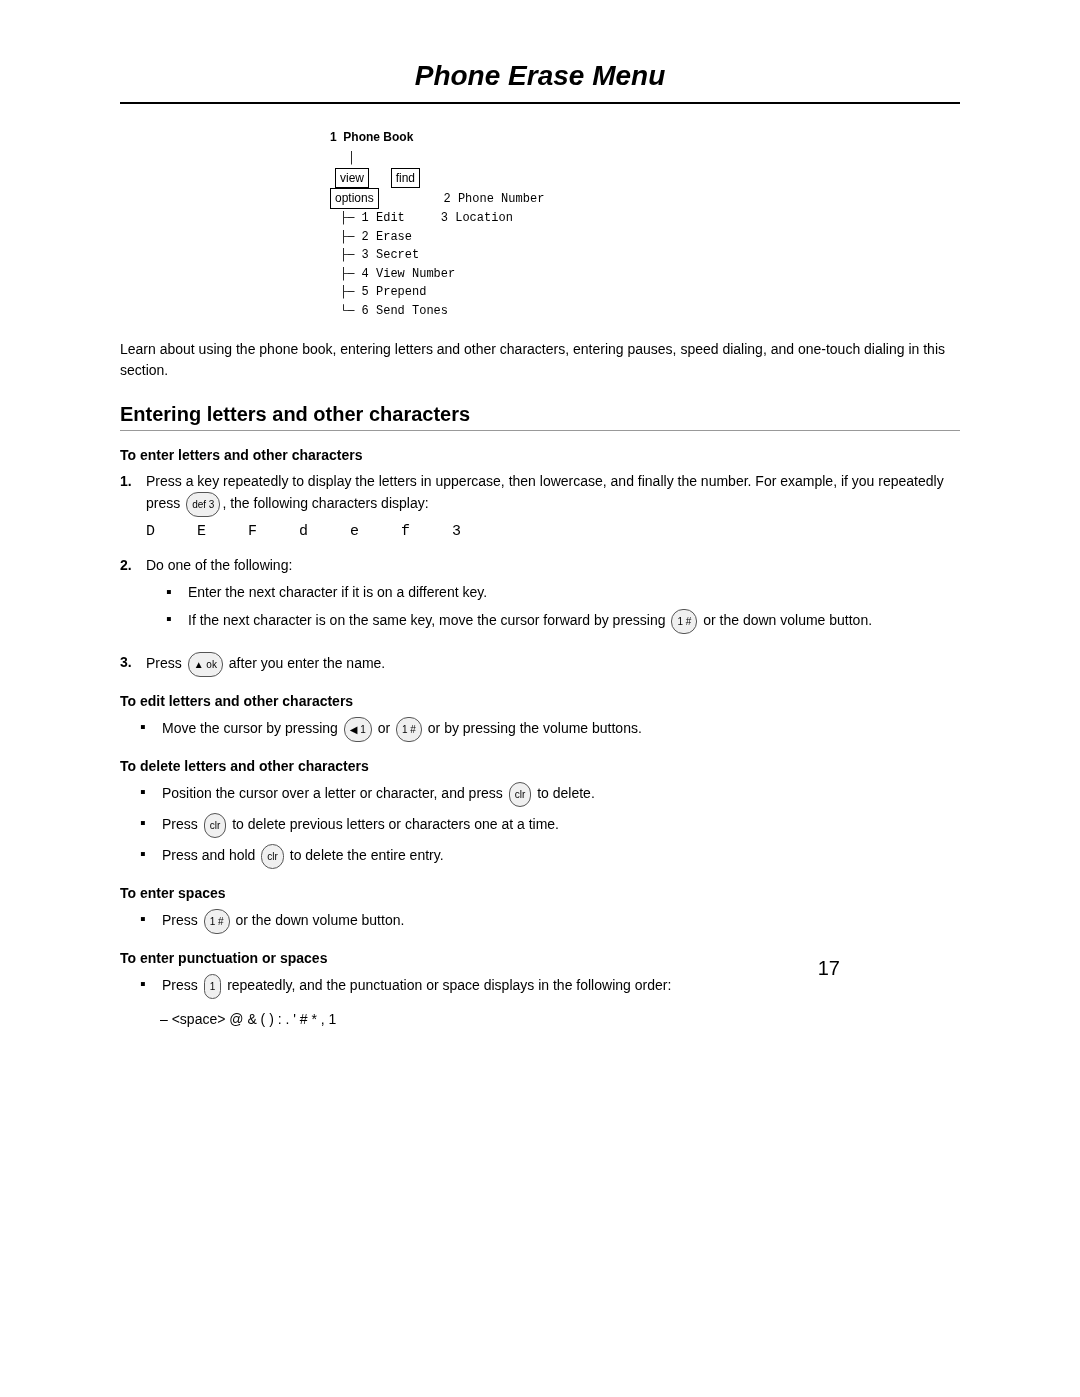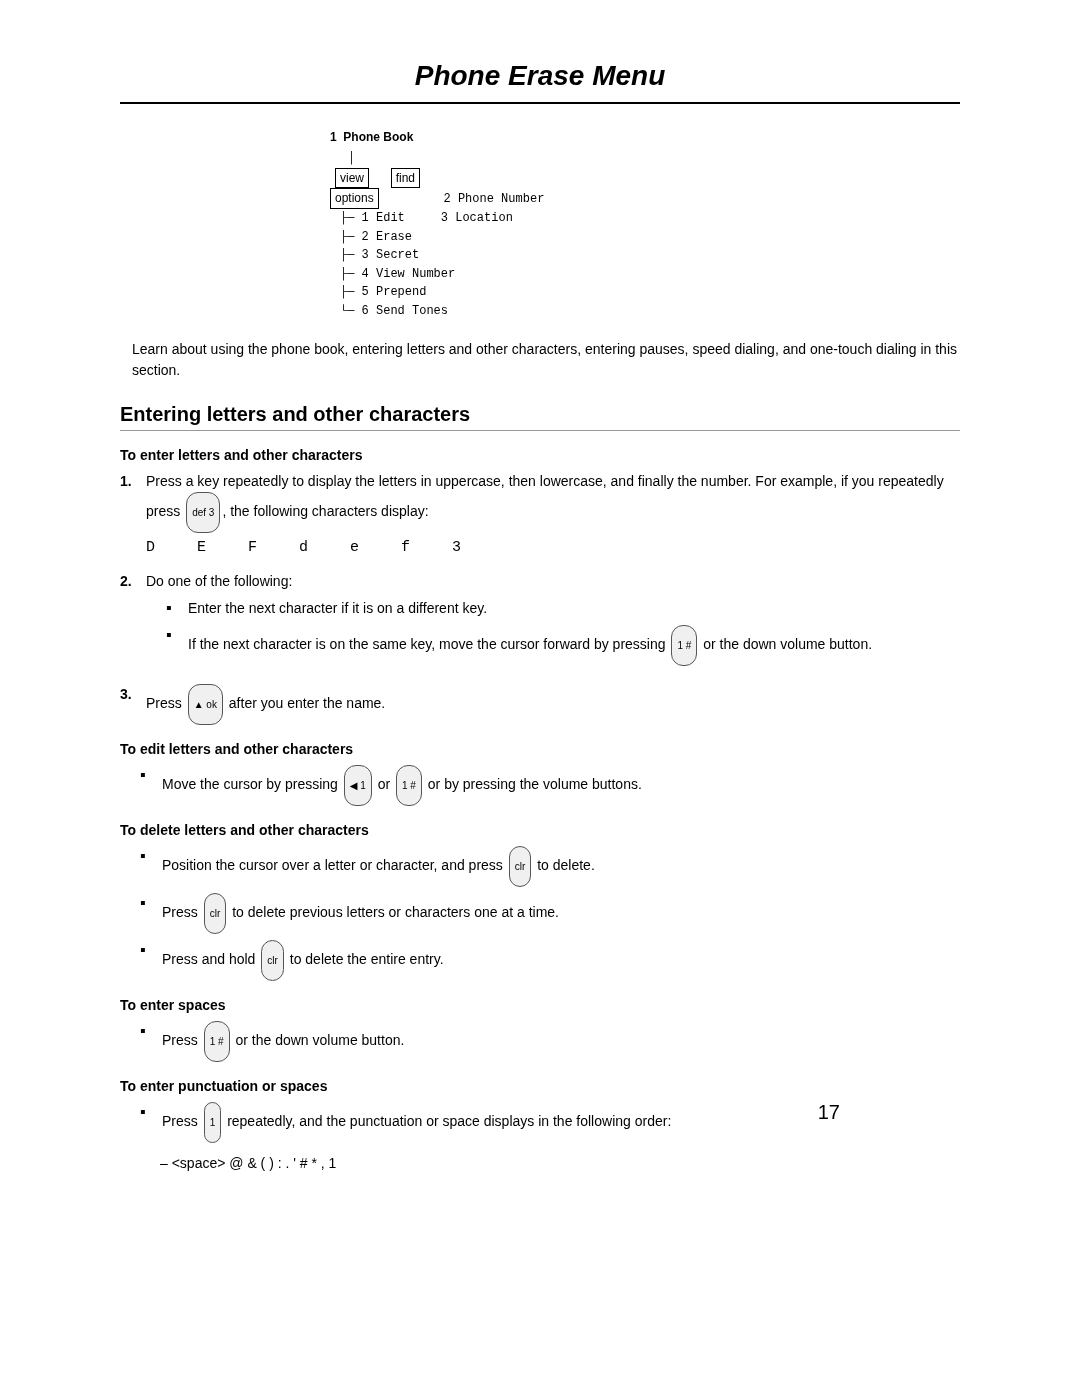--- a/index.html
+++ b/index.html
@@ -48,21 +48,21 @@
     .menu-box {
       display: inline-block;
       border: 1px solid #000;
       padding: 0 4px;
       font-size: 12px;
       font-family: Arial, Helvetica, sans-serif;
     }
 
     
     .intro-para {
-      margin: 18px 0 22px 12px;
+      margin: 18px 0 22px 0;
       font-size: 14px;
       line-height: 1.5;
     }
 
     
     .section-heading {
       font-size: 20px;
       font-weight: bold;
       margin-bottom: 16px;
       border-bottom: 1px solid #999;
@@ -132,21 +132,21 @@
       padding: 1px 6px;
       font-size: 11px;
       font-family: Arial, Helvetica, sans-serif;
       background: #f0f0f0;
       white-space: nowrap;
       vertical-align: middle;
       margin: 0 2px;
     }
     .key-btn.small {
       font-size: 10px;
-      padding: 12px 5px;
+      padding: 4px 5px;
     }
 
     
     .chars-display {
       font-family: "Courier New", Courier, monospace;
       font-size: 15px;
       letter-spacing: 8px;
       margin: 4px 0 4px 0;
     }
 

